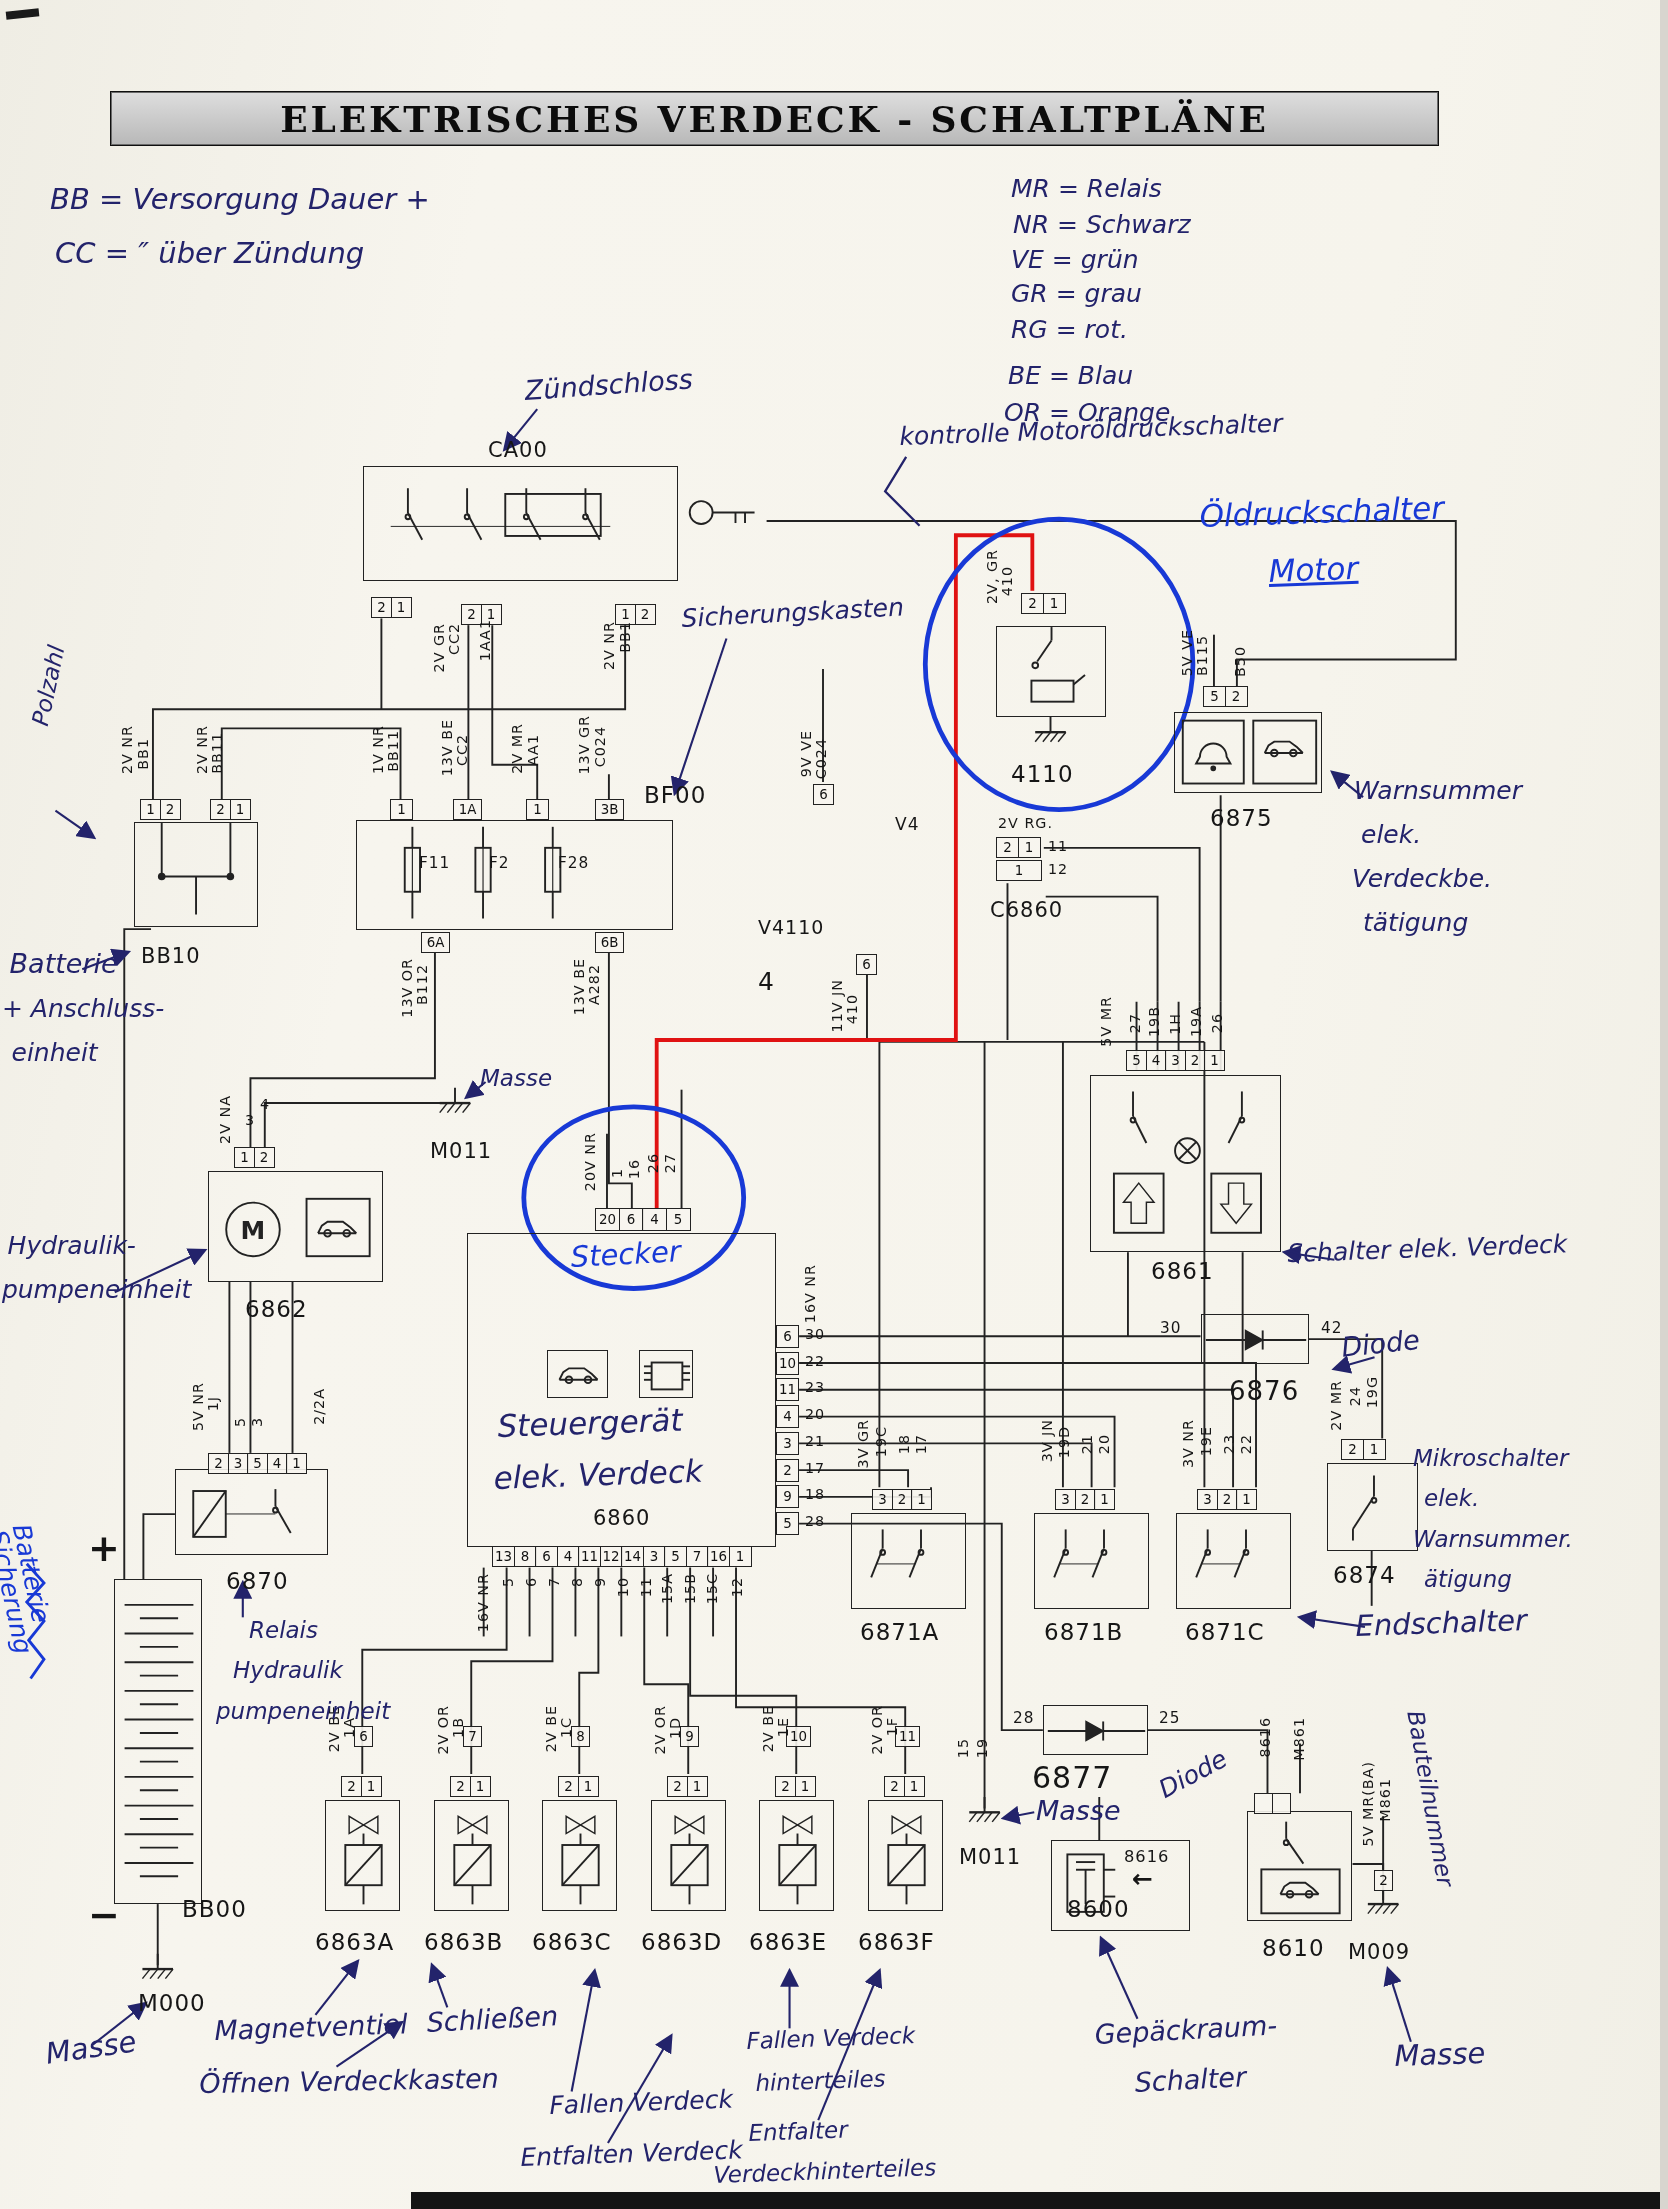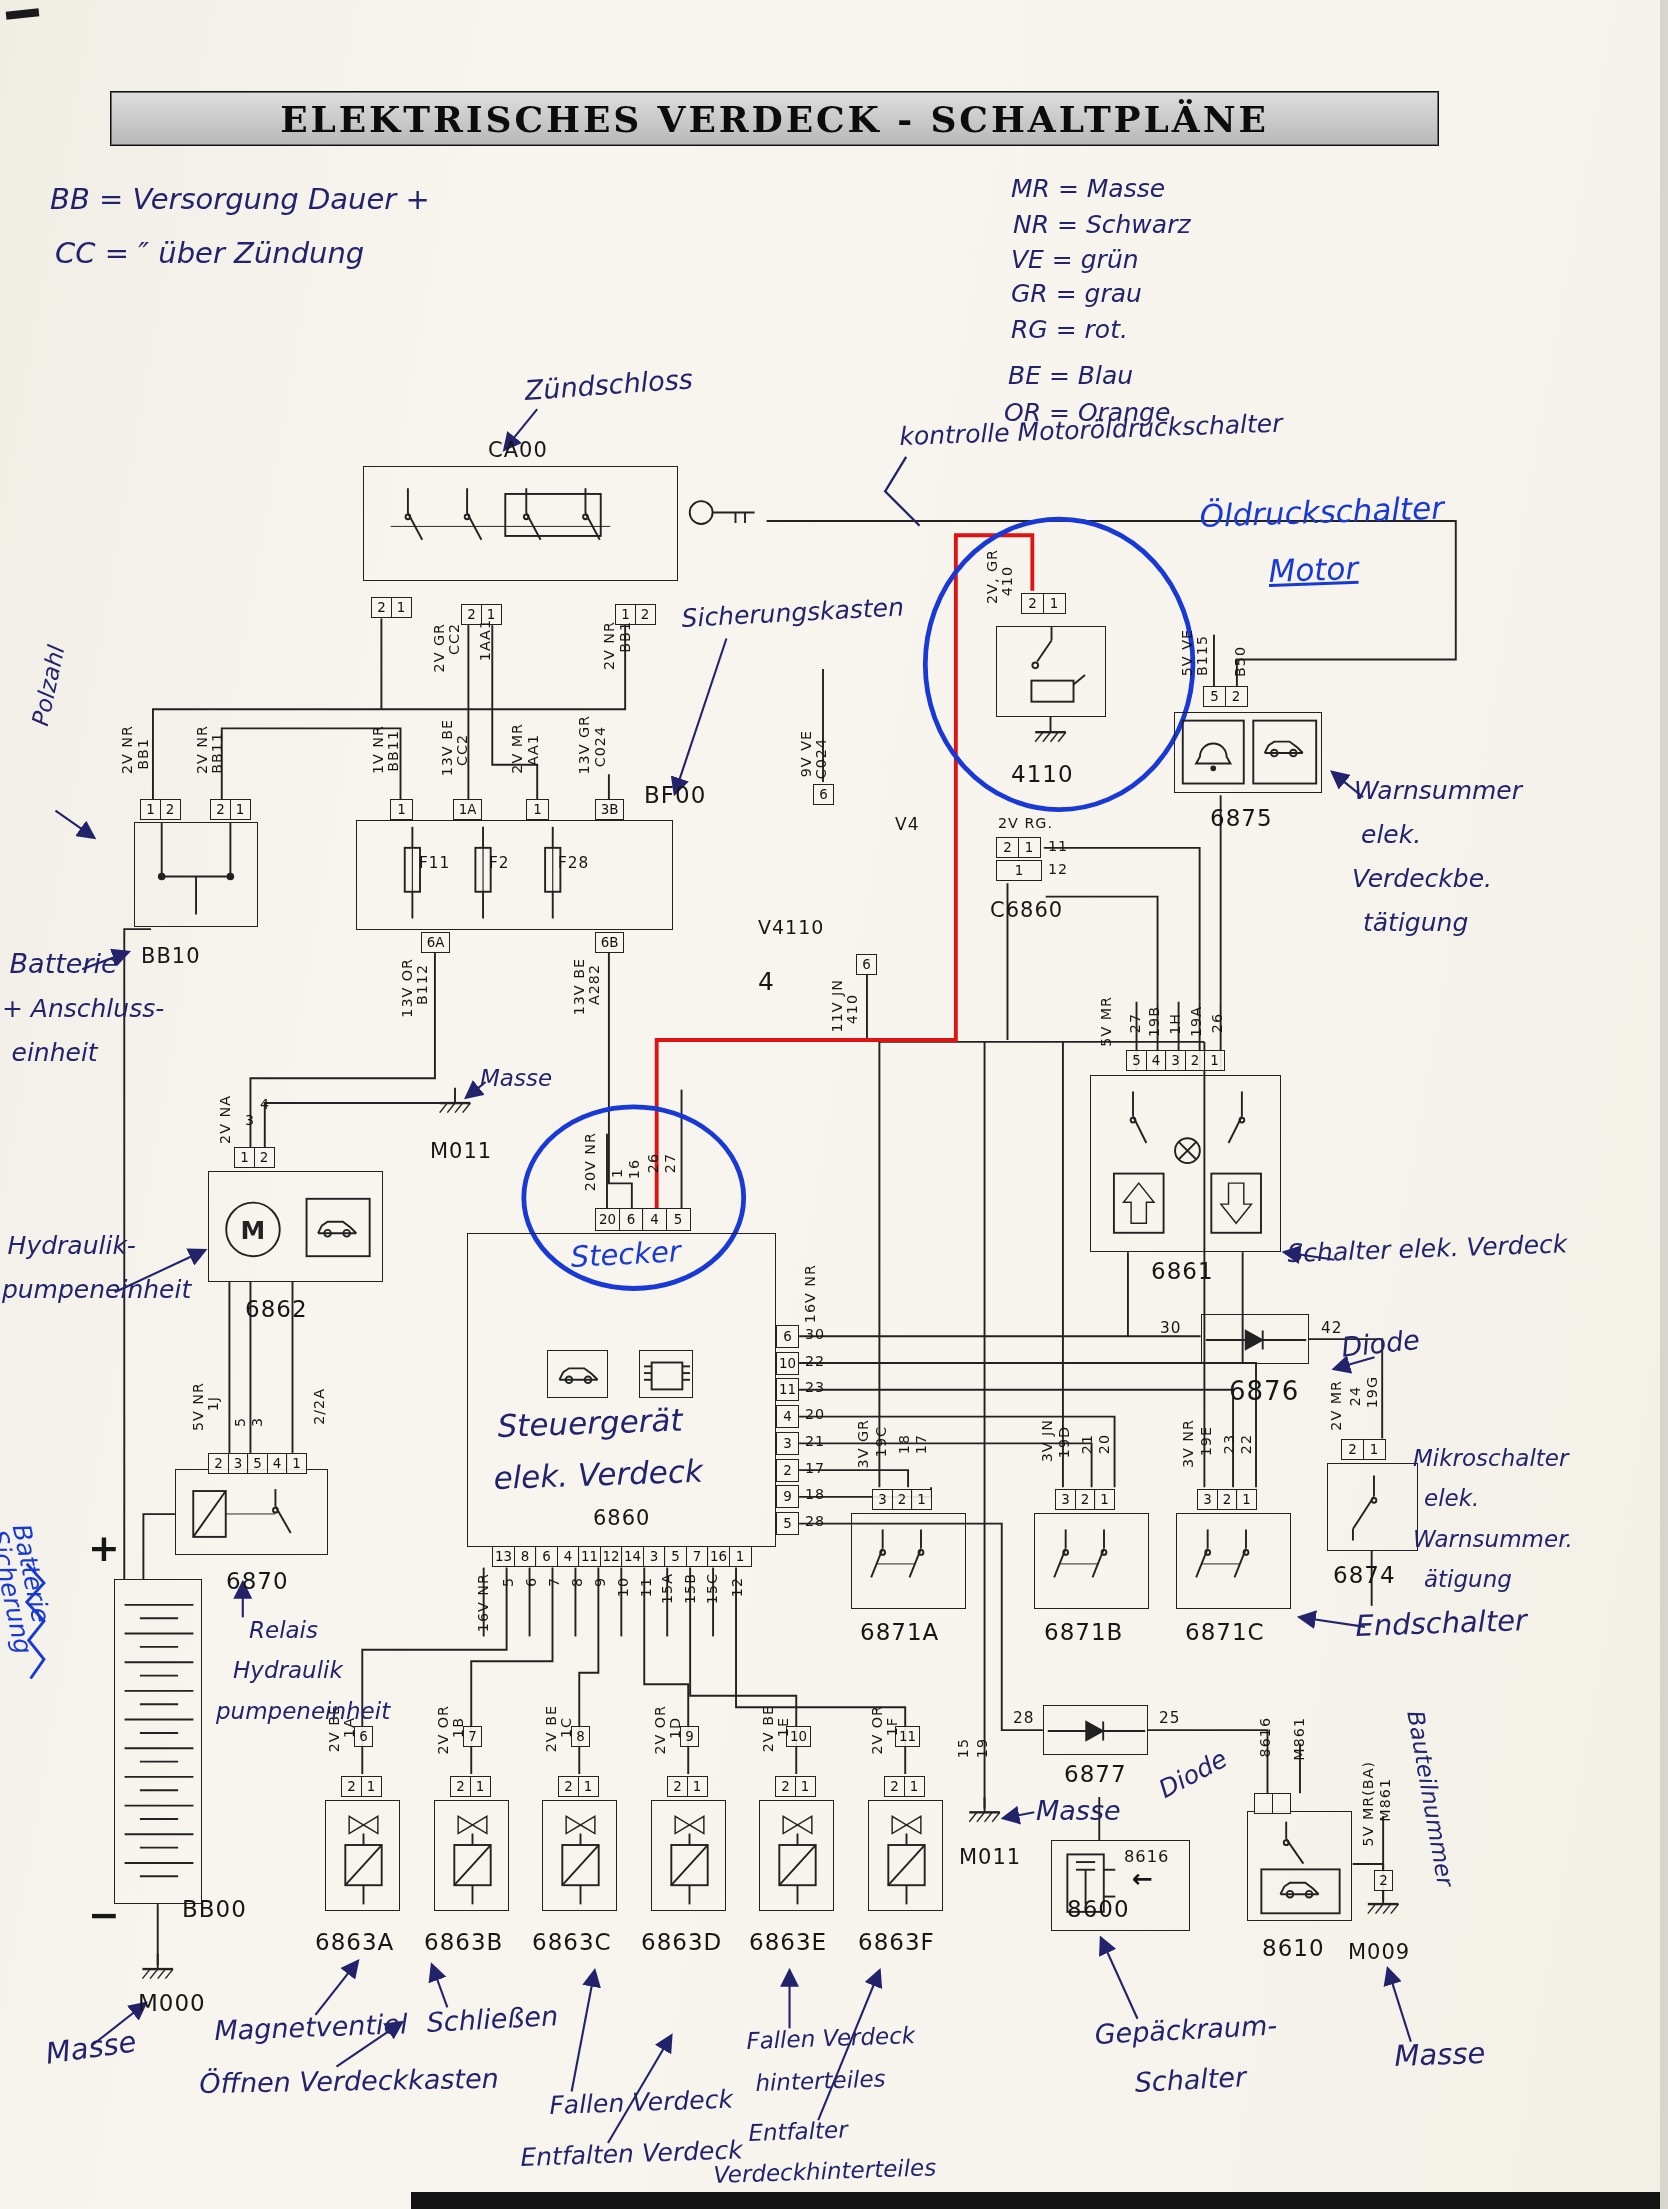--- a/index.html
+++ b/index.html
@@ -634,21 +634,21 @@
     <div class="plabel" style="left: 226px; top: 1570px; font-size: 23px;">6870</div>
     <div class="plabel" style="left: 182px; top: 1898px; font-size: 23px;">BB00</div>
     <div class="plabel" style="left: 138px; top: 1992px; font-size: 23px;">M000</div>
     <div class="plabel" style="left: 315px; top: 1931px; font-size: 23px;">6863A</div>
     <div class="plabel" style="left: 424px; top: 1931px; font-size: 23px;">6863B</div>
     <div class="plabel" style="left: 532px; top: 1931px; font-size: 23px;">6863C</div>
     <div class="plabel" style="left: 641px; top: 1931px; font-size: 23px;">6863D</div>
     <div class="plabel" style="left: 749px; top: 1931px; font-size: 23px;">6863E</div>
     <div class="plabel" style="left: 858px; top: 1931px; font-size: 23px;">6863F</div>
     <div class="plabel" style="left: 959px; top: 1847px; font-size: 21px;">M011</div>
-    <div class="plabel" style="left: 1064px; top: 1763px; font-size: 23px;">6877</div>
+    <div class="plabel" style="left: 1032px; top: 1763px; font-size: 30px;">6877</div>
     <div class="plabel" style="left: 1067px; top: 1898px; font-size: 23px;">8600</div>
     <div class="plabel" style="left: 1124px; top: 1849px; font-size: 16.3px;">8616</div>
     <div class="plabel" style="left: 1132px; top: 1866px; font-size: 25px; font-weight: bold;">←</div>
     <div class="plabel" style="left: 1262px; top: 1937px; font-size: 23px;">8610</div>
     <div class="plabel" style="left: 1348px; top: 1942px; font-size: 21px;">M009</div>
     <div class="plabel" style="left: 419px; top: 856px; font-size: 15.3px;">F11</div>
     <div class="plabel" style="left: 489px; top: 856px; font-size: 15.3px;">F2</div>
     <div class="plabel" style="left: 558px; top: 856px; font-size: 15.3px;">F28</div>
     <div class="plabel" style="left: 1048px; top: 839px; font-size: 14.3px;">11</div>
     <div class="plabel" style="left: 1048px; top: 862px; font-size: 14.3px;">12</div>
@@ -757,21 +757,21 @@
     <div class="vlabel" style="left: 870px; top: 1705px;">2V OR</div>
     <div class="vlabel" style="left: 885px; top: 1717px;">1F</div>
     <div class="vlabel" style="left: 956px; top: 1738px;">15</div>
     <div class="vlabel" style="left: 975px; top: 1738px;">19</div>
     <div class="vlabel" style="left: 1258px; top: 1717px;">8616</div>
     <div class="vlabel" style="left: 1292px; top: 1717px;">M861</div>
     <div class="vlabel" style="left: 1361px; top: 1761px;">5V MR(BA)</div>
     <div class="vlabel" style="left: 1378px; top: 1778px;">M861</div>
     <div class="anno" style="left: 50px; top: 185px; font-size: 29px; color: rgb(35, 35, 107);">BB = Versorgung  Dauer +</div>
     <div class="anno" style="left: 55px; top: 239px; font-size: 29px; color: rgb(35, 35, 107);">CC =    ″      über  Zündung</div>
-    <div class="anno" style="left: 1011px; top: 176px; font-size: 25px; color: rgb(35, 35, 107);">MR =  Masse</div>
+    <div class="anno" style="left: 1011px; top: 176px; font-size: 25px; color: rgb(35, 35, 107);">MR =  Relais</div>
     <div class="anno" style="left: 1013px; top: 212px; font-size: 25px; color: rgb(35, 35, 107);">NR =  Schwarz</div>
     <div class="anno" style="left: 1011px; top: 247px; font-size: 25px; color: rgb(35, 35, 107);">VE =  grün</div>
     <div class="anno" style="left: 1011px; top: 281px; font-size: 25px; color: rgb(35, 35, 107);">GR =  grau</div>
     <div class="anno" style="left: 1011px; top: 317px; font-size: 25px; color: rgb(35, 35, 107);">RG =  rot.</div>
     <div class="anno" style="left: 1008px; top: 363px; font-size: 25px; color: rgb(35, 35, 107);">BE =  Blau</div>
     <div class="anno" style="left: 1004px; top: 400px; font-size: 25px; color: rgb(35, 35, 107);">OR =  Orange</div>
     <div class="anno" style="left: 524px; top: 377px; font-size: 27px; color: rgb(35, 35, 107); transform: rotate(-4deg);">Zündschloss</div>
     <div class="anno" style="left: 681px; top: 606px; font-size: 25px; color: rgb(35, 35, 107); transform: rotate(-3deg);">Sicherungskasten</div>
     <div class="anno" style="left: 899px; top: 424px; font-size: 25px; color: rgb(35, 35, 107); transform: rotate(-2deg);">kontrolle  Motoröldruckschalter</div>
     <div class="anno" style="left: 1199px; top: 501px; font-size: 31px; color: rgb(24, 57, 214); transform: rotate(-2deg);">Öldruckschalter</div>

